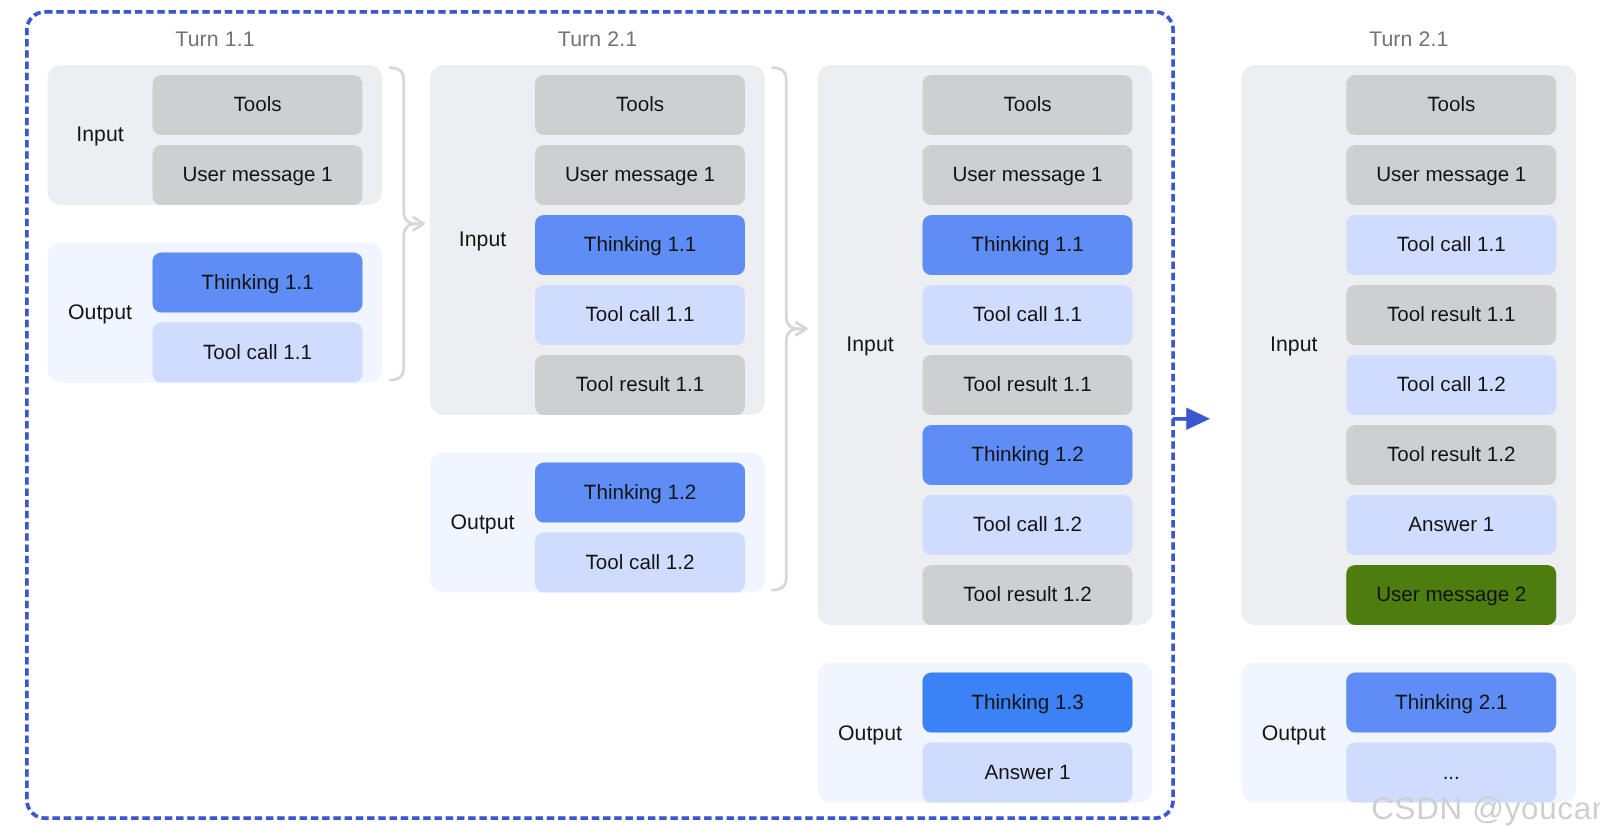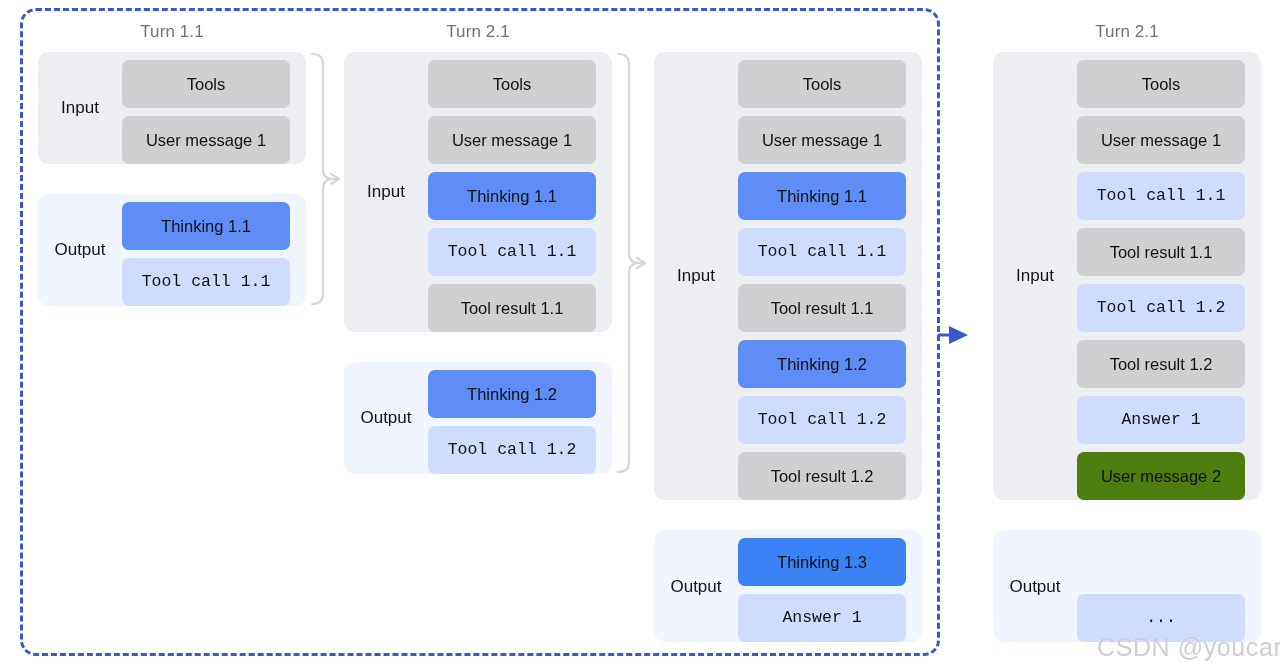--- a/index.html
+++ b/index.html
@@ -74,21 +74,21 @@
     align-items: center;
     justify-content: center;
     font-size: 16.5px;
     line-height: 20px;
     color: #121212;
     white-space: nowrap;
     text-align: center;
   }
   .chip.gray     { background: #cdcfd1; }
   .chip.thinking { background: #5e8df6; }
-  .chip.light    { background: #cfdcfd; font-family: Liberation Mono, monospace; }
+  .chip.light    { background: #cfdcfd; }
 
   
   .brace { position: absolute; }
   .brace svg { display: block; }
 
   
   .blue-arrow { position: absolute; }
   .blue-arrow svg { display: block; }
 
   
@@ -158,20 +158,21 @@
         <div class="chip gray" style="left: 1077px; width: 168px; height: 48px; top: 60px; background: rgb(205, 207, 209);">Tools</div>
         <div class="chip gray" style="left: 1077px; width: 168px; height: 48px; top: 116px; background: rgb(205, 207, 209);">User message 1</div>
         <div class="chip light" style="left: 1077px; width: 168px; height: 48px; top: 172px; background: rgb(207, 220, 253);">Tool call 1.1</div>
         <div class="chip gray" style="left: 1077px; width: 168px; height: 48px; top: 228px; background: rgb(205, 207, 209);">Tool result 1.1</div>
         <div class="chip light" style="left: 1077px; width: 168px; height: 48px; top: 284px; background: rgb(207, 220, 253);">Tool call 1.2</div>
         <div class="chip gray" style="left: 1077px; width: 168px; height: 48px; top: 340px; background: rgb(205, 207, 209);">Tool result 1.2</div>
         <div class="chip light" style="left: 1077px; width: 168px; height: 48px; top: 396px; background: rgb(207, 220, 253);">Answer 1</div>
         <div class="chip gray" style="left: 1077px; width: 168px; height: 48px; top: 452px; background: #4d7c0f;">User message 2</div>
         <div class="group output" style="left: 993px; top: 530px; width: 268px; height: 112px; background: rgb(241, 245, 255);"></div>
         <div class="group-label" style="left: 993px; width: 84px; top: 587px;">Output</div>
+        <div class="chip thinking" style="left: 1077px; width: 168px; height: 48px; top: 538px; background: rgb(94, 141, 246);">Thinking 2.1</div>
         <div class="chip light" style="left: 1077px; width: 168px; height: 48px; top: 594px; background: rgb(207, 220, 253);">...</div>
       </div>
     </div>
 
   <div id="connectors-root">
       <div class="brace" style="left: 310px; top: 52px; width: 34px; height: 254px;">
   <svg width="34" height="254" viewBox="0 0 34 254" xmlns="http://www.w3.org/2000/svg">
     <path d="M 2 2
              Q 13 2 13 12
              L 13 117

